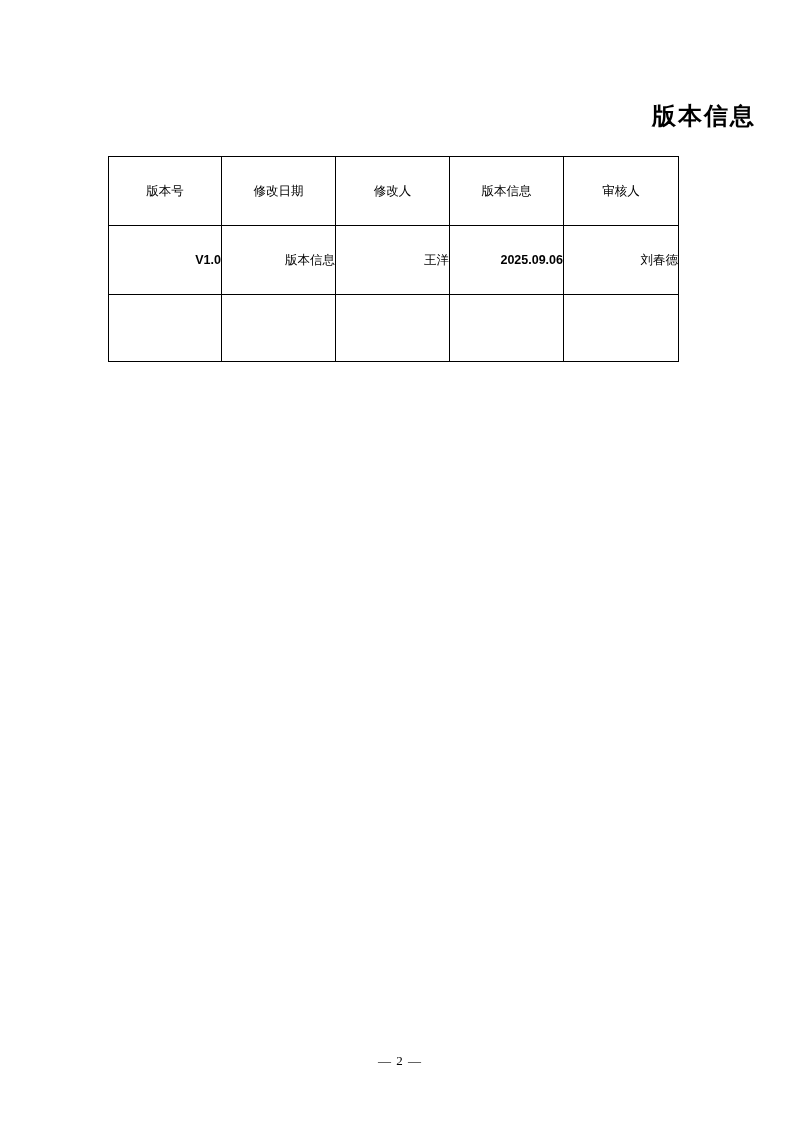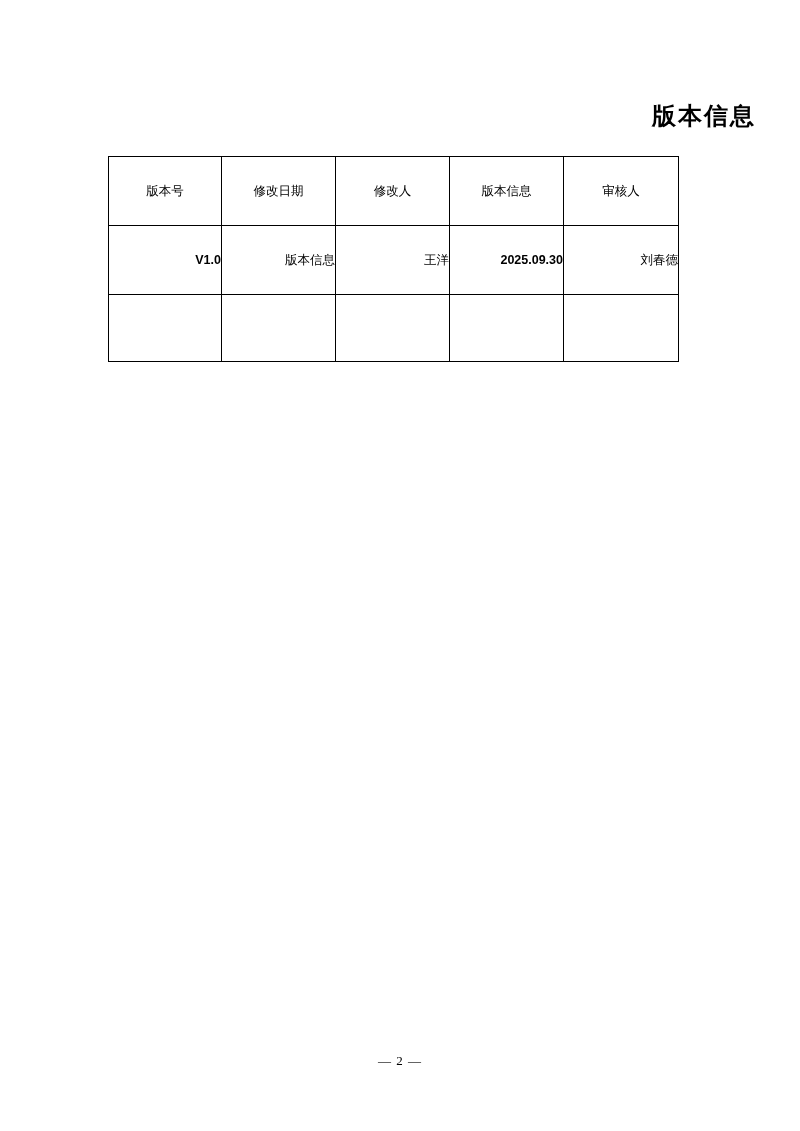--- a/index.html
+++ b/index.html
@@ -109,21 +109,21 @@
         <td>版本号</td>
         <td>修改日期</td>
         <td>修改人</td>
         <td>版本信息</td>
         <td>审核人</td>
       </tr>
       <tr class="data-row">
         <td class="cell-version">V1.0</td>
         <td>版本信息</td>
         <td>王洋</td>
-        <td class="cell-date">2025.09.30</td>
+        <td class="cell-date">2025.09.06</td>
         <td>刘春德</td>
       </tr>
       <tr class="empty-row">
         <td></td>
         <td></td>
         <td></td>
         <td></td>
         <td></td>
       </tr>
     </tbody>

